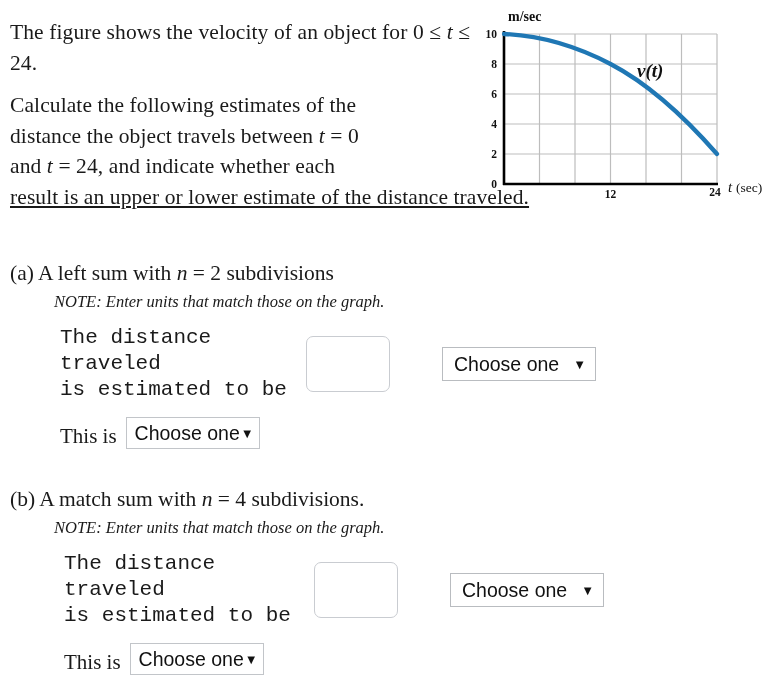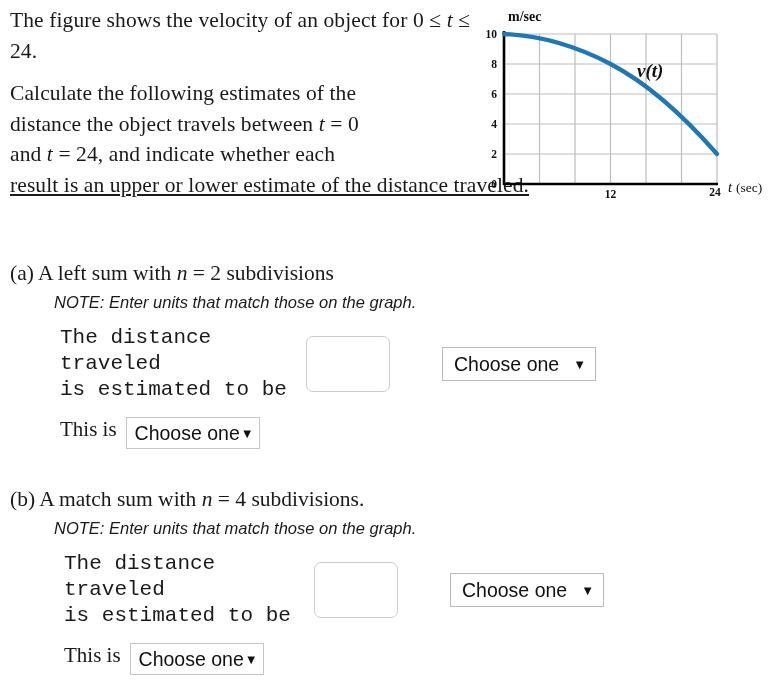--- a/index.html
+++ b/index.html
@@ -16,21 +16,21 @@
     font-family: "Liberation Serif", "DejaVu Serif", serif;
     color: #1a1a1a;
     -webkit-font-smoothing: antialiased;
   }
   .math       { font-family: "Liberation Serif", "DejaVu Serif", serif; font-style: italic; }
 
   
   #intro-block {
     position: absolute;
     left: 10px;
-    top: 5px;
+    top: 17px;
     width: 765px;
   }
   .para {
     font-size: 21.5px;
     line-height: 30.5px;
     letter-spacing: 0.1px;
   }
   #intro-para-1 {
     width: 470px;
   }
@@ -59,21 +59,21 @@
   #part-a { top: 259px; }
   #part-b { top: 485px; }
 
   .part-heading {
     font-size: 21.5px;
     line-height: 28px;
     white-space: nowrap;
   }
   .part-label { display: inline-block; }
   .part-note {
-    font-family: Liberation Sans, sans-serif;
+    font-family: Liberation Serif, serif;
     font-style: italic;
     font-size: 16.5px;
     line-height: 22px;
     margin-left: 44px;
     margin-top: 4px;
     white-space: nowrap;
   }
 
   .answer-row {
     display: flex;
@@ -118,21 +118,21 @@
     font-family: "Liberation Sans", "DejaVu Sans", sans-serif;
     font-size: 19.5px;
     color: #111;
     cursor: pointer;
     white-space: nowrap;
   }
   .select-wide .caret { margin-left: 14px; font-size: 13px; line-height: 1; }
 
   .thisis-row {
     display: flex;
-    align-items: flex-start;
+    align-items: flex-end;
     margin-left: 50px;
     margin-top: 14px;
   }
   .thisis-text {
     font-size: 21px;
     margin-right: 9px;
   }
   .select-narrow {
     height: 32px;
     border: 1px solid #c2c5c9;

